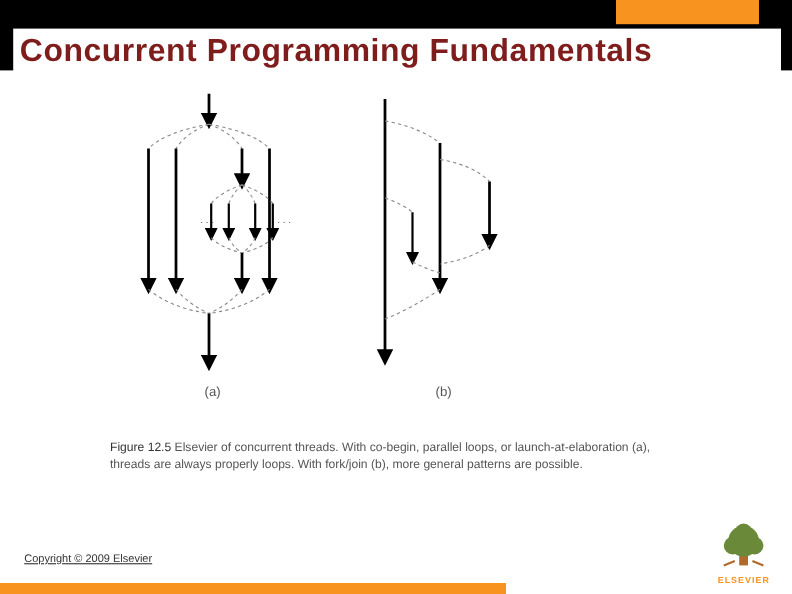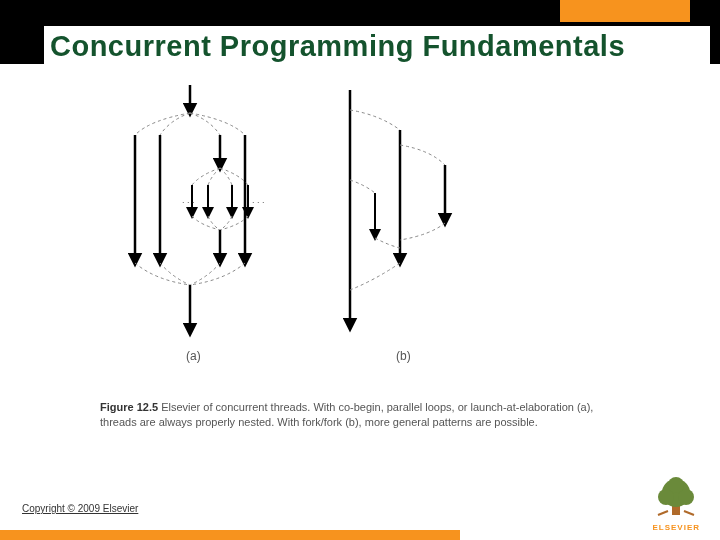--- a/index.html
+++ b/index.html
@@ -32,41 +32,40 @@
     position: absolute;
     top: 26px;
     left: 12px;
     right: 10px;
     background: #fff;
     padding: 4px 6px 6px 6px;
     font-weight: bold;
     font-size: 29px;
     letter-spacing: 0.5px;
     font-family: Impact, "Arial Black", Arial, sans-serif;
-    color: #14532d;
-    margin-left: 32px;
+    color: #7f1d1d;
   }
   .figure-area {
     position: absolute;
     top: 85px;
     left: 100px;
     width: 400px;
     height: 300px;
   }
   .figure-area svg { width: 100%; height: 100%; }
   .caption {
     position: absolute;
     top: 400px;
     left: 100px;
     right: 100px;
     font-size: 11px;
     color: #555;
     line-height: 1.4;
   }
-  .caption .fig-label { font-weight: bold; color: #333; }
+  .caption .fig-label { font-weight: normal; color: #333; }
   .copyright {
     position: absolute;
     bottom: 26px;
     left: 22px;
     font-size: 10px;
     color: #333;
     text-decoration: underline;
   }
   .bottom-accent {
     position: absolute;
@@ -168,21 +167,21 @@
     <line x1="275" y1="108" x2="275" y2="150" stroke="#000" stroke-width="2" marker-end="url(#arr)"></line>
     <path d="M275 153 Q288 160 300 163" stroke="#888" stroke-width="1" stroke-dasharray="3 3" fill="none"></path>
     <text x="296" y="275" font-size="12" fill="#555">(b)</text>
   </g>
 </svg>
 </div>
 
 <div class="caption">
   <span class="fig-label">Figure 12.5</span>
   <span>Elsevier of concurrent threads.</span>
-  <span>With co-begin, parallel loops, or launch-at-elaboration (a), threads are always properly nested. With fork/fork (b), more general patterns are possible.</span>
+  <span>With co-begin, parallel loops, or launch-at-elaboration (a), threads are always properly loops. With fork/join (b), more general patterns are possible.</span>
 </div>
 
 <div class="copyright">Copyright © 2009 Elsevier</div>
 
 <div class="bottom-accent"></div>
 
 <div class="logo">
   <svg viewBox="0 0 48 44">
     <rect x="20" y="30" width="8" height="12" fill="#b06a2a"></rect>
     <circle cx="24" cy="20" r="14" fill="#6a8a3a"></circle>

